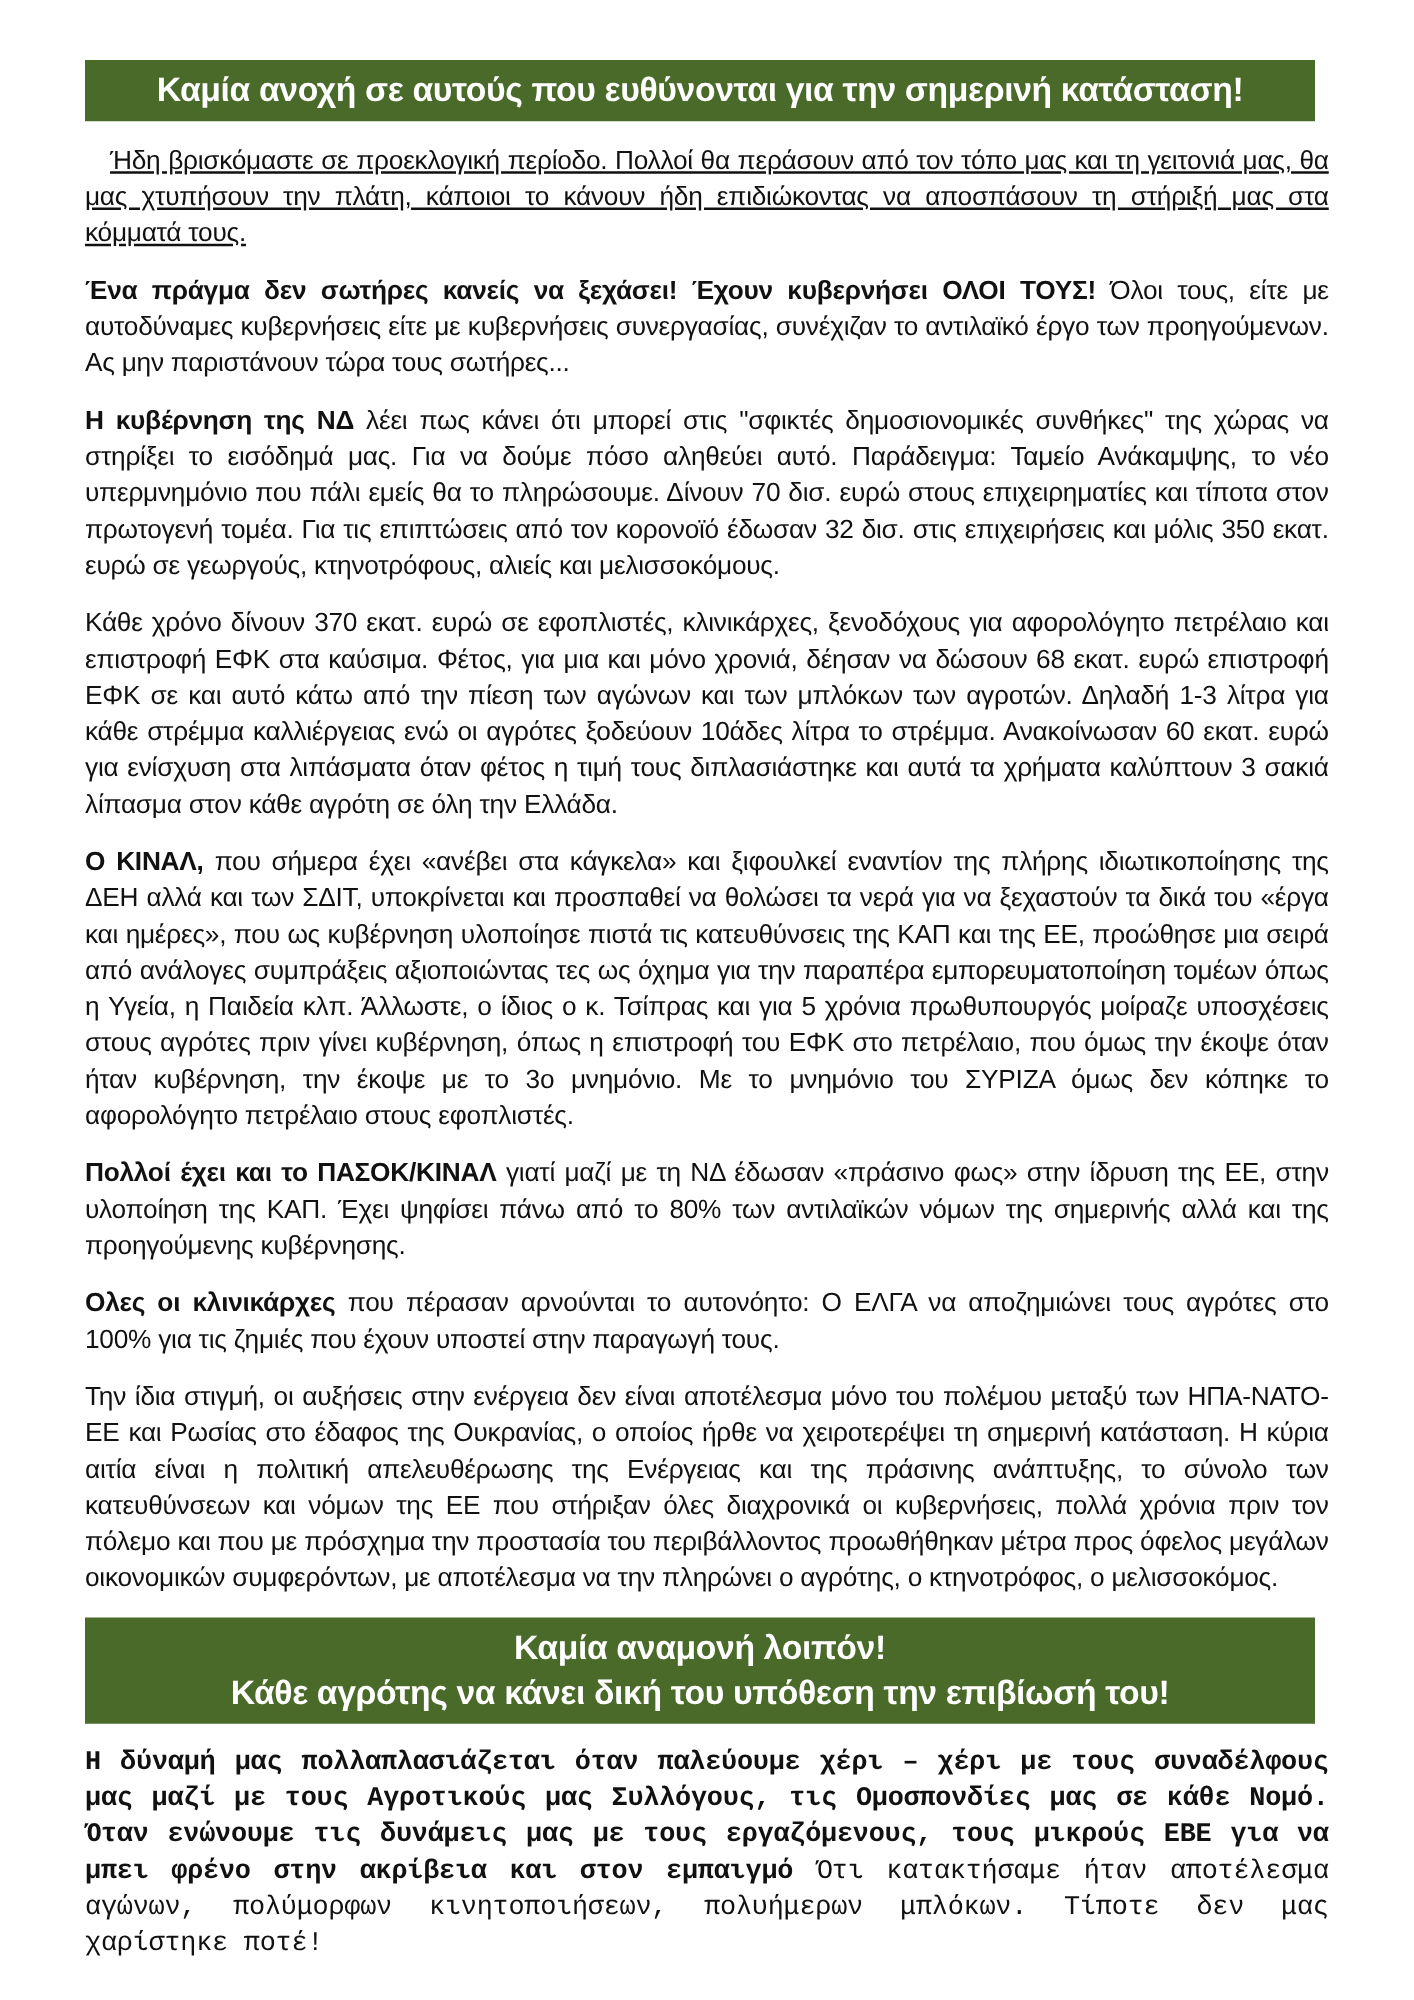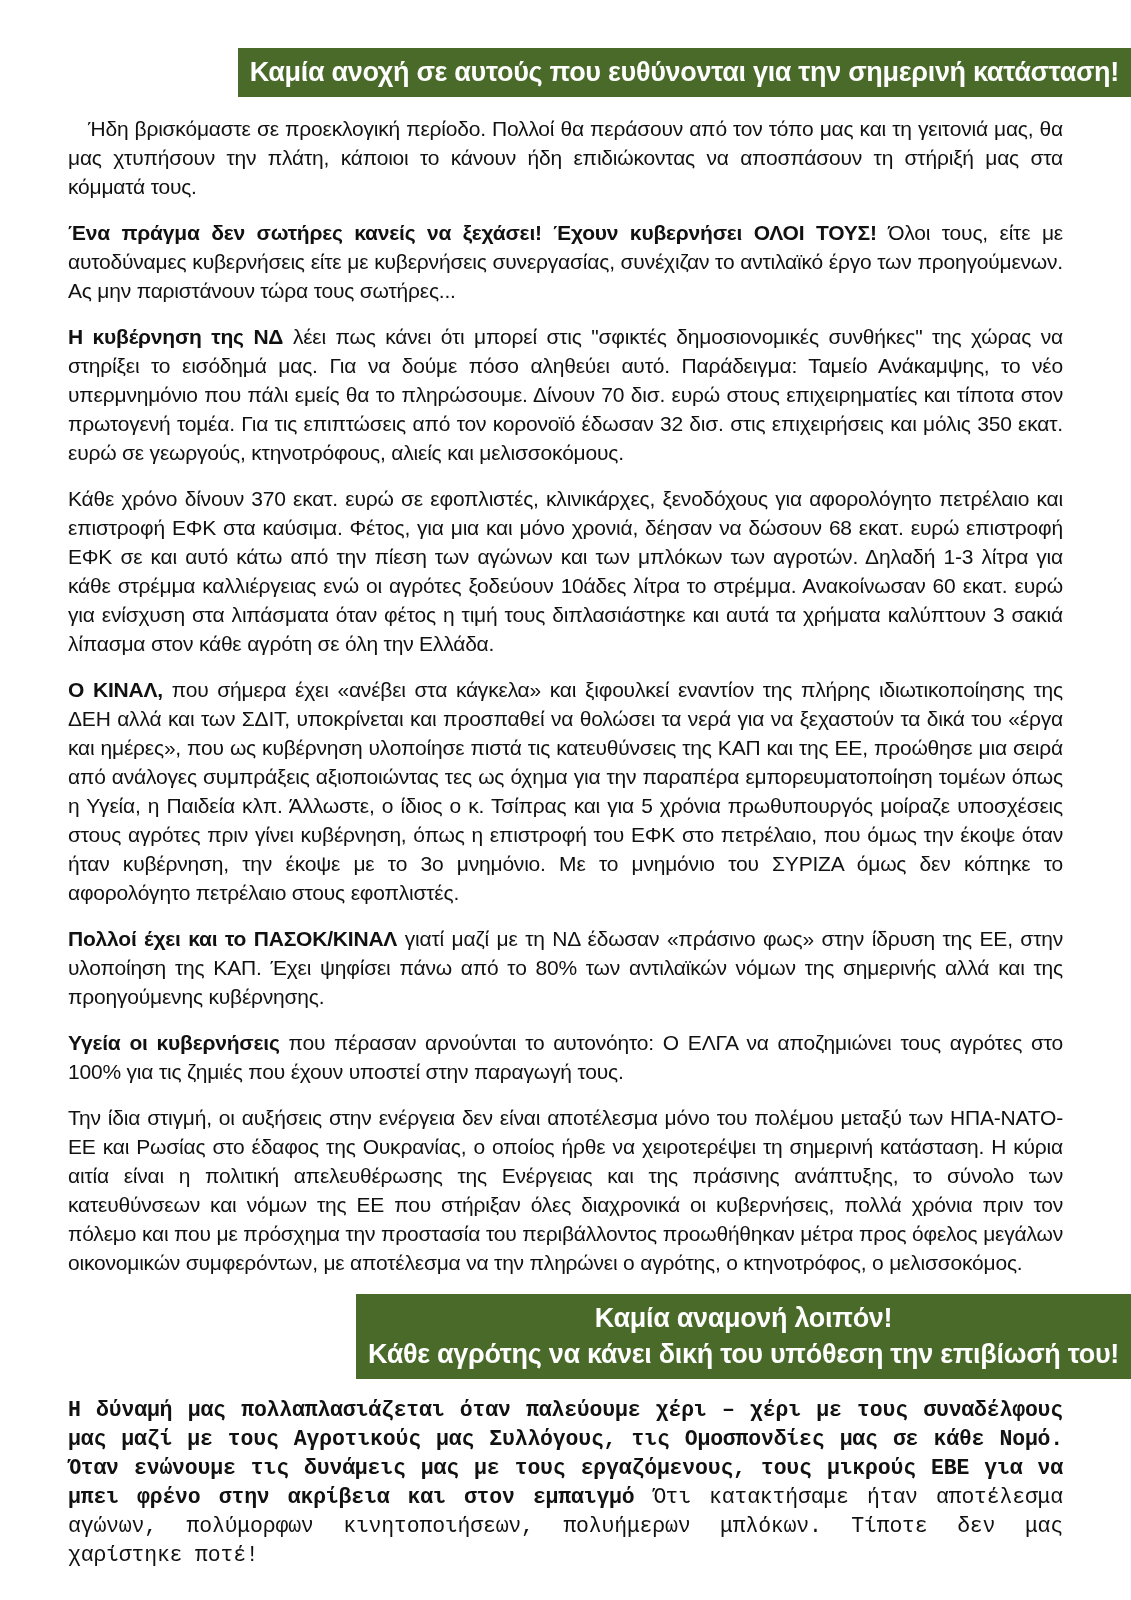--- a/index.html
+++ b/index.html
@@ -11,23 +11,22 @@
     position:relative;
     width:1131px;
     height:1600px;
     background:#ffffff;
     font-family:"Liberation Sans","DejaVu Sans",sans-serif;
     color:var(--ink);
     overflow:hidden;
   }
   .banner-row{
     display:flex;
-    align-items:flex-end;
+    align-items:flex-start;
     margin-left:68px;
-    flex-direction:column;
   }
   .banner-row.first{margin-top:48px;}
   .banner-row.second{margin-top:16px;}
   .banner{
     flex:1;
     background:var(--green);
     color:#ffffff;
     font-weight:bold;
     text-align:center;
     font-size:27px;
@@ -43,21 +42,21 @@
   .content{
     margin:0 68px;
   }
   .content p{
     text-align:justify;
     font-size:21px;
     line-height:29px;
     margin:17px 0;
     letter-spacing:-0.2px;
   }
-  .content p.indent-first{text-indent:20px;}
+  .content p.indent-first{text-indent:20px;text-decoration:underline;}
   .content p strong{font-weight:bold;}
   .content p.closing{font-size:21.5px;font-family:Liberation Mono, monospace;}
 </style>
 </head>
 <body>
 
 <div class="page">
 
   <div class="banner-row first">
     <div class="banner">
@@ -92,21 +91,21 @@
       <strong>Ο ΚΙΝΑΛ,</strong>
       <span>που σήμερα έχει «ανέβει στα κάγκελα» και ξιφουλκεί εναντίον της πλήρης ιδιωτικοποίησης της ΔΕΗ αλλά και των ΣΔΙΤ, υποκρίνεται και προσπαθεί να θολώσει τα νερά για να ξεχαστούν τα δικά του «έργα και ημέρες», που ως κυβέρνηση υλοποίησε πιστά τις κατευθύνσεις της ΚΑΠ και της ΕΕ, προώθησε μια σειρά από ανάλογες συμπράξεις αξιοποιώντας τες ως όχημα για την παραπέρα εμπορευματοποίηση τομέων όπως η Υγεία, η Παιδεία κλπ. Άλλωστε, ο ίδιος ο κ. Τσίπρας και για 5 χρόνια πρωθυπουργός μοίραζε υποσχέσεις στους αγρότες πριν γίνει κυβέρνηση, όπως η επιστροφή του ΕΦΚ στο πετρέλαιο, που όμως την έκοψε όταν ήταν κυβέρνηση, την έκοψε με το 3ο μνημόνιο. Με το μνημόνιο του ΣΥΡΙΖΑ όμως δεν κόπηκε το αφορολόγητο πετρέλαιο στους εφοπλιστές.</span>
     </p>
 
     <p>
       <strong>Πολλοί έχει και το ΠΑΣΟΚ/ΚΙΝΑΛ</strong>
       <span>γιατί μαζί με τη ΝΔ έδωσαν «πράσινο φως» στην ίδρυση της ΕΕ, στην υλοποίηση της ΚΑΠ. Έχει ψηφίσει πάνω από το 80% των αντιλαϊκών νόμων της σημερινής αλλά και της προηγούμενης κυβέρνησης.</span>
     </p>
 
     <p>
-      <strong>Υγεία οι κυβερνήσεις</strong>
+      <strong>Ολες οι κλινικάρχες</strong>
       <span>που πέρασαν αρνούνται το αυτονόητο: Ο ΕΛΓΑ να αποζημιώνει τους αγρότες στο 100% για τις ζημιές που έχουν υποστεί στην παραγωγή τους.</span>
     </p>
 
     <p>
       <strong></strong>
       <span>Την ίδια στιγμή, οι αυξήσεις στην ενέργεια δεν είναι αποτέλεσμα μόνο του πολέμου μεταξύ των ΗΠΑ-ΝΑΤΟ-ΕΕ και Ρωσίας στο έδαφος της Ουκρανίας, ο οποίος ήρθε να χειροτερέψει τη σημερινή κατάσταση. Η κύρια αιτία είναι η πολιτική απελευθέρωσης της Ενέργειας και της πράσινης ανάπτυξης, το σύνολο των κατευθύνσεων και νόμων της ΕΕ που στήριξαν όλες διαχρονικά οι κυβερνήσεις, πολλά χρόνια πριν τον πόλεμο και  που με πρόσχημα την προστασία του περιβάλλοντος προωθήθηκαν μέτρα προς όφελος μεγάλων οικονομικών συμφερόντων, με αποτέλεσμα να την πληρώνει ο αγρότης, ο κτηνοτρόφος, ο μελισσοκόμος.</span>
     </p>
 
   </div>
 

